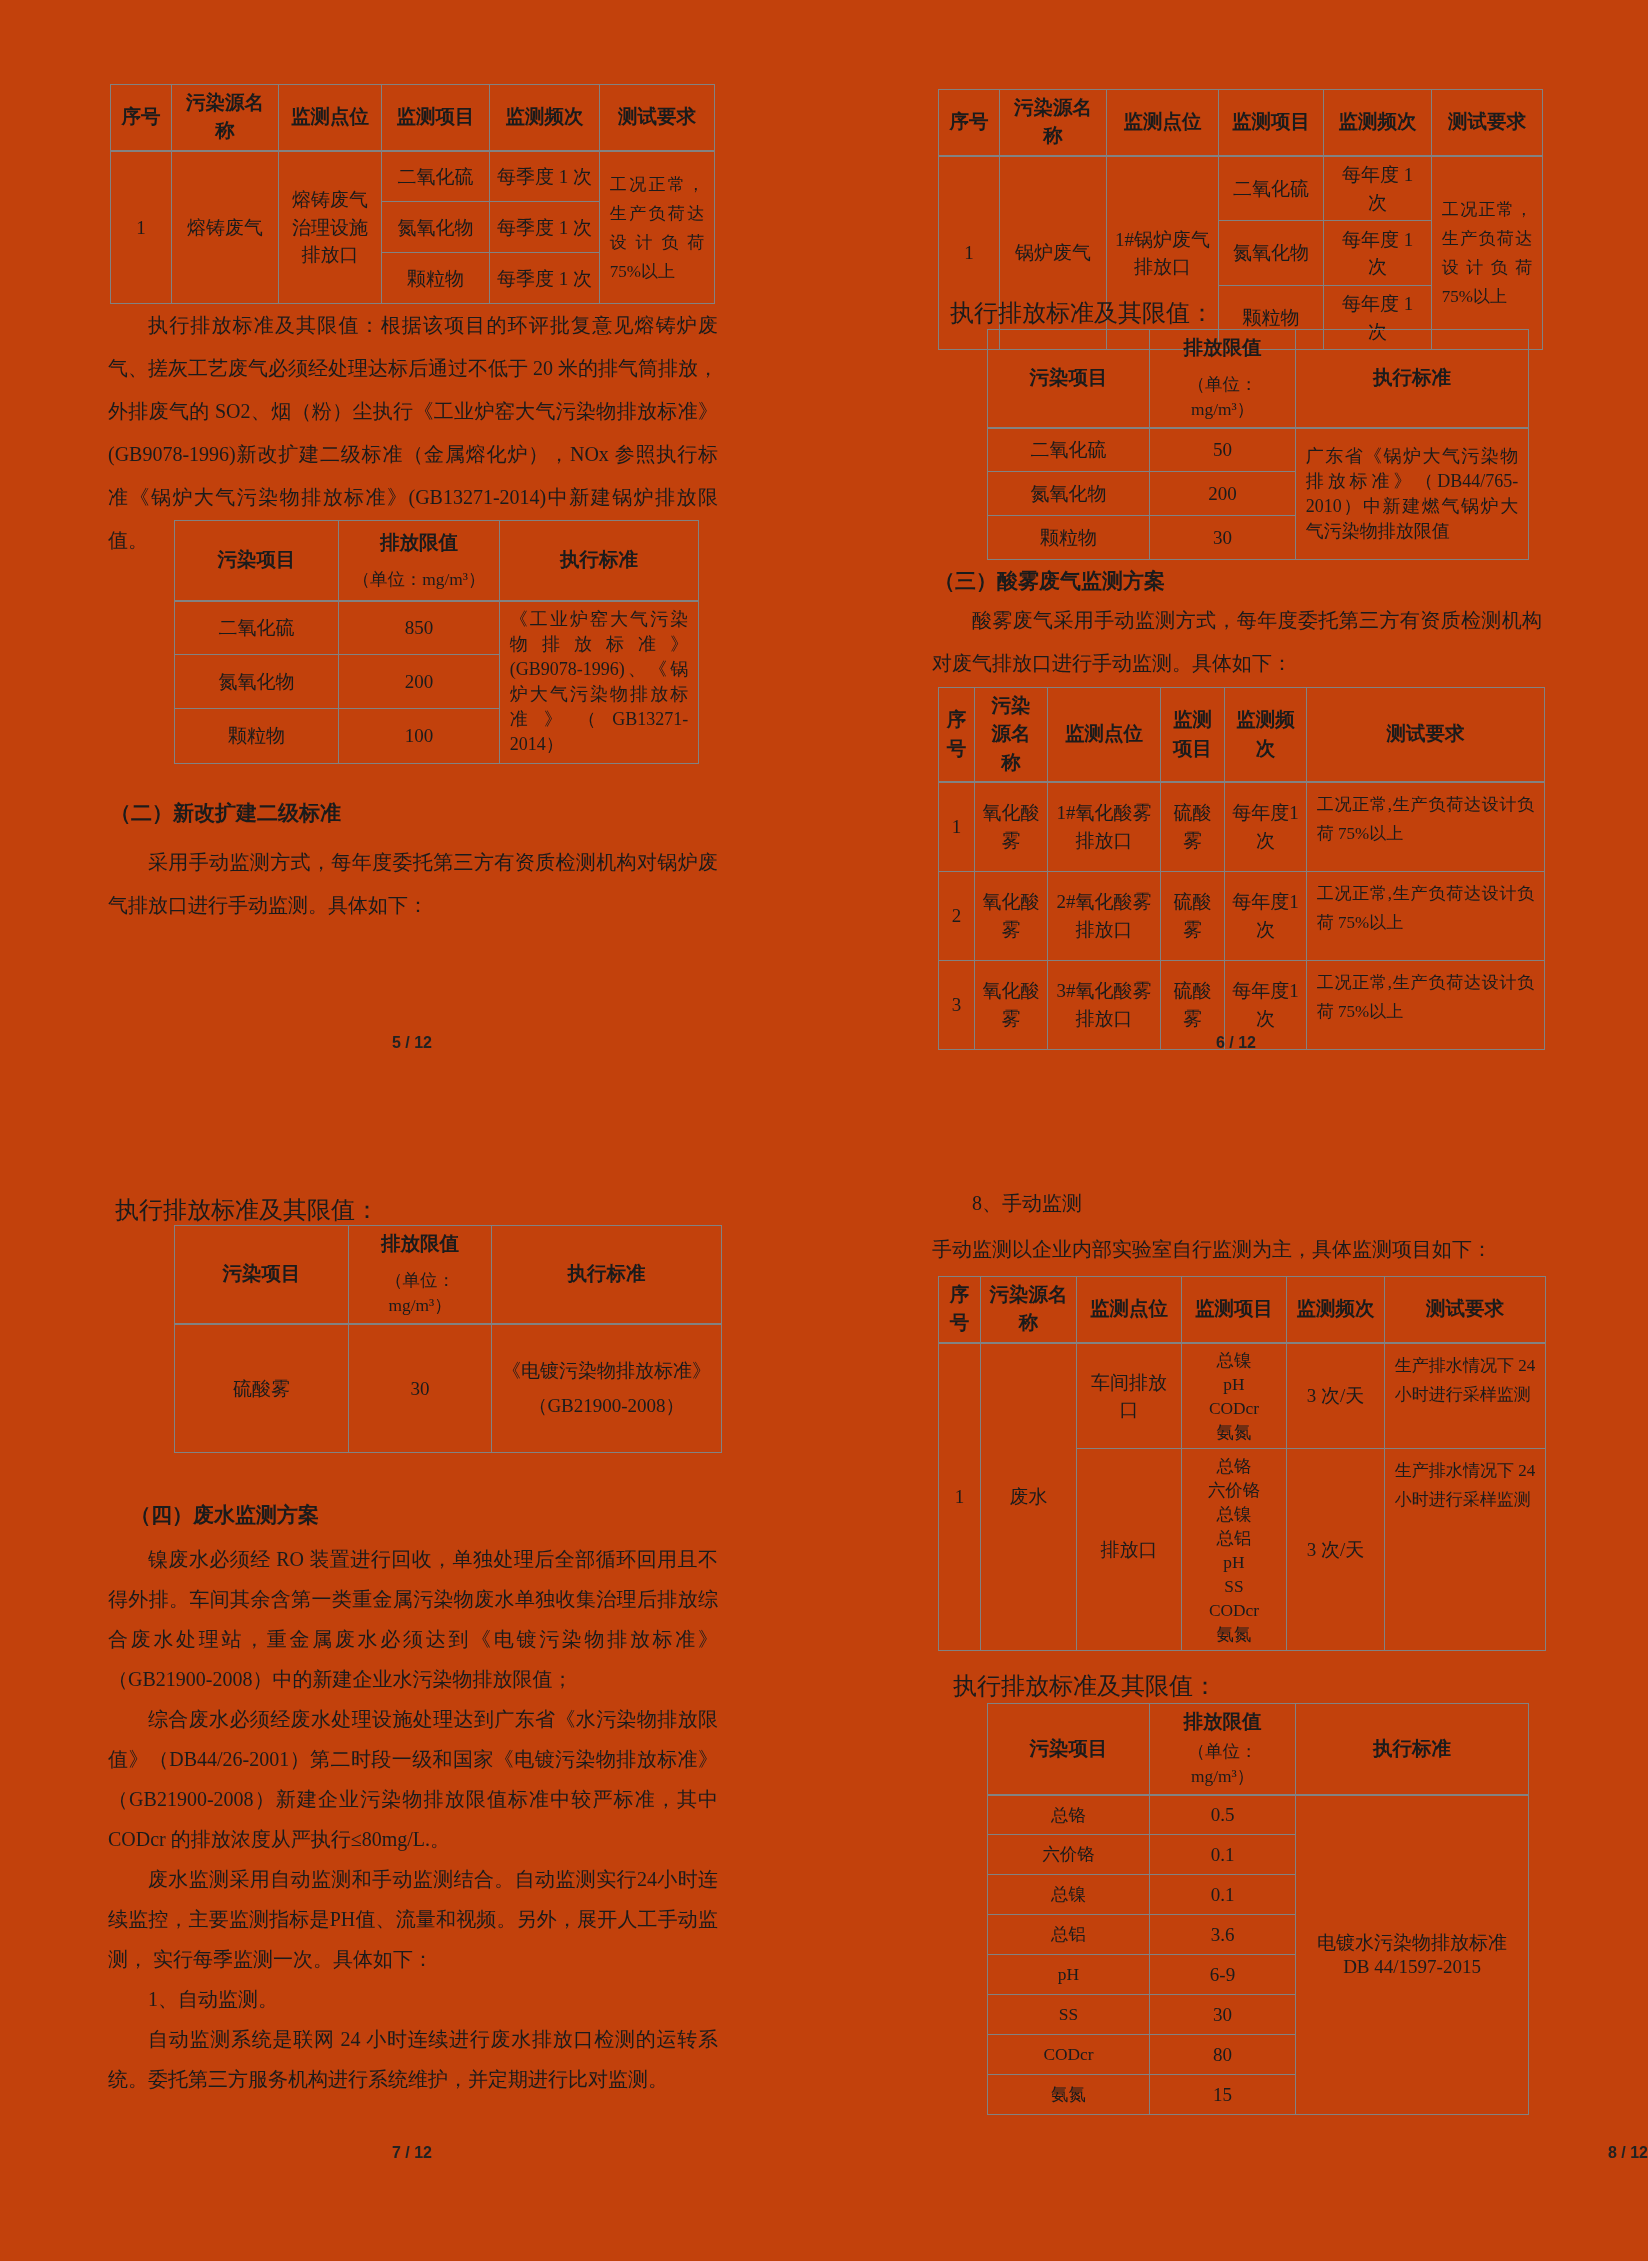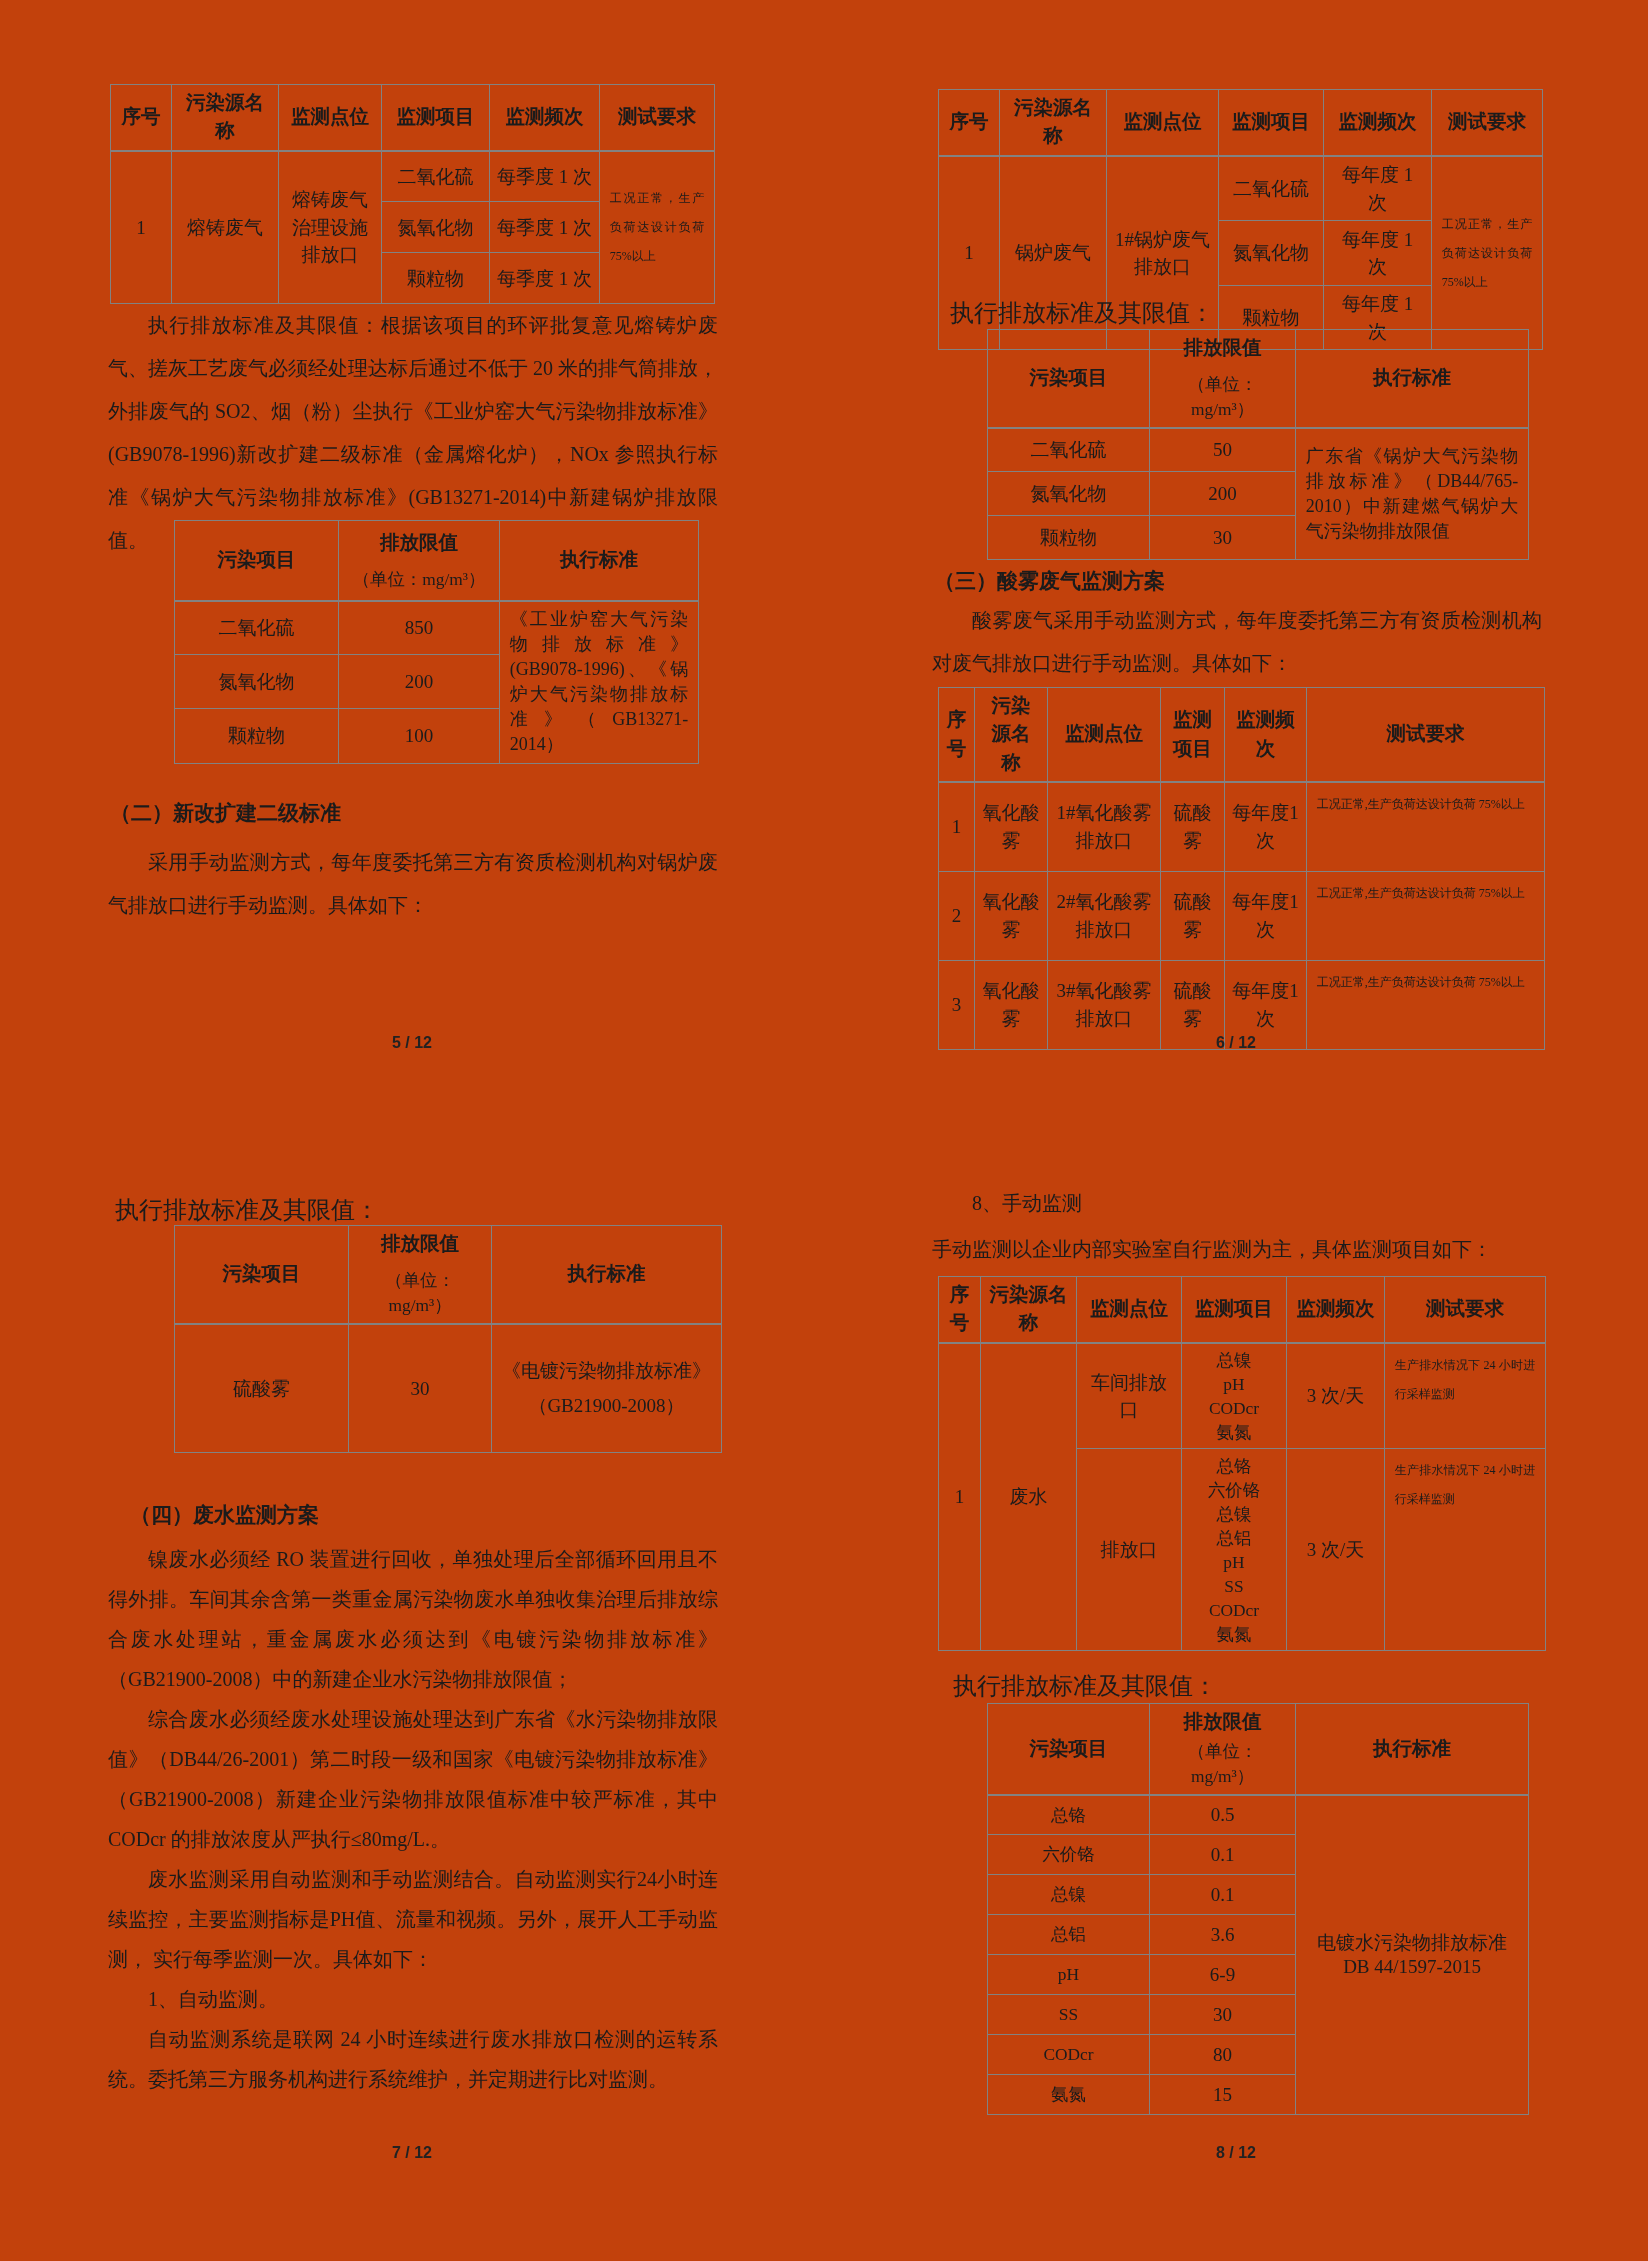--- a/index.html
+++ b/index.html
@@ -21,21 +21,21 @@
   th,td {
     border:1.4px solid #828282;
     text-align:center; vertical-align:middle;
     font-size:19px; font-weight:normal;
     padding:4.2px 7px; line-height:1.45;
     overflow:hidden;
   }
   th { font-weight:bold; font-size:19.5px; }
   tr.thead th { border-bottom:2.1px solid #828282; }
   .unit { font-weight:normal; font-size:17.4px; margin-top:9.8px; }
-  td.req { text-align:justify; font-size:12px; line-height:29px; padding:7px 9.8px; }
+  td.req { text-align:justify; font-size:17px; line-height:29px; padding:7px 9.8px; }
   td.std { text-align:justify; font-size:18px; line-height:25px; padding:5.6px 9.8px; }
   td.std-center { font-size:19px; line-height:24px; }
   .std-line { margin:11px 0; }
   .item-line { line-height:24px; }
 
   .label { font-size:24px; }
   .heading { font-size:21px; font-weight:bold; }
   .para {
     width:610px; text-align:justify; text-indent:2em;
     font-size:20px;
@@ -405,17 +405,17 @@
         <td style="font-size:17.4px;">CODcr</td>
         <td>80</td>
       </tr>
       <tr style="height:40px;">
         <td style="font-size:17.4px;">氨氮</td>
         <td>15</td>
       </tr>
     </tbody>
       </table>
 
-    <div class="abs footer" style="top:1013px;">8 / 12</div>
+    <div class="abs footer" style="top:1013px;text-align:right;">8 / 12</div>
   </section>
 
 </div>
 
 
 </body></html>

